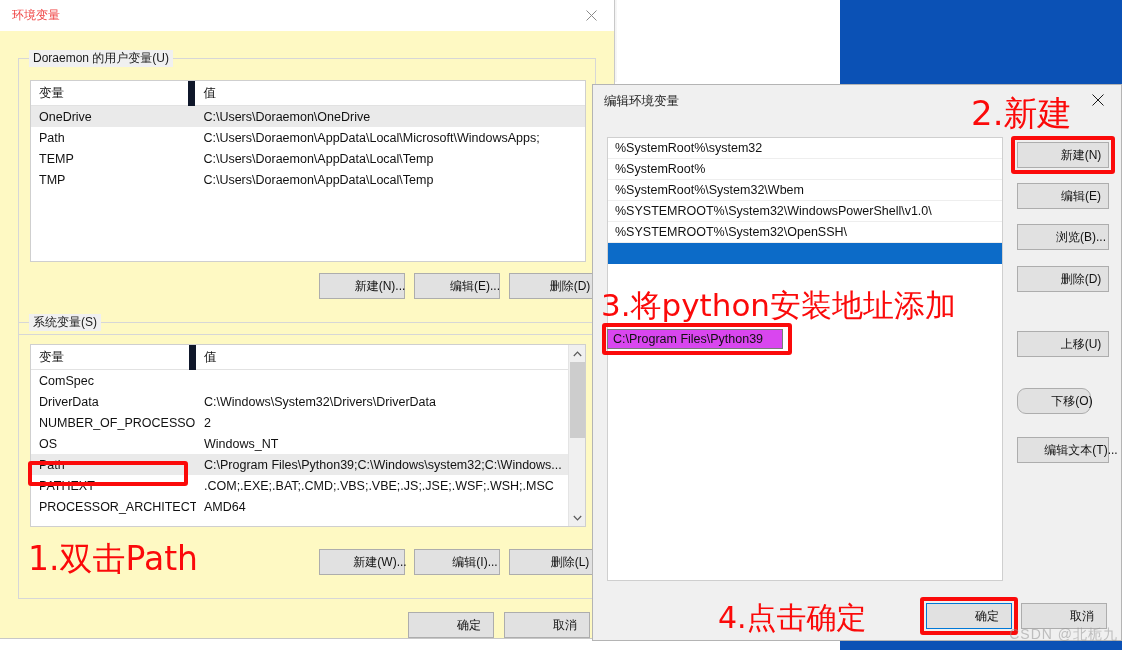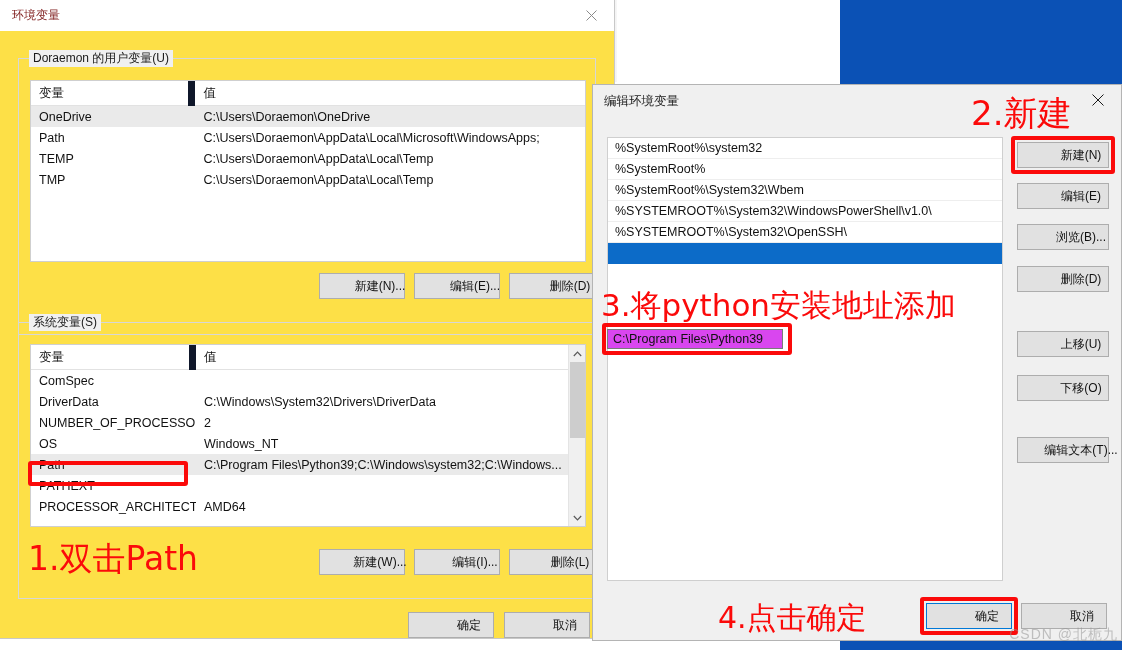--- a/index.html
+++ b/index.html
@@ -34,28 +34,28 @@
     background:#f0f0f0;
     border:1px solid #c8c8c8;
     border-left:none; border-top:none;
   }
   #env-titlebar {
     height:31px; background:#ffffff; position:relative;
     border-bottom:1px solid #ffffff;
   }
   #env-title {
     position:absolute; left:12px; top:7px;
-    font-size:12px; color:#7f1d1d;
+    font-size:12px; color:#ef4444;
   }
   #env-close {
     position:absolute; right:0; top:0; width:46px; height:30px;
     display:flex; align-items:center; justify-content:center;
     color:#8a8a8a; font-size:14px; line-height:1;
   }
-  #env-body { position:absolute; left:0; top:31px; right:0; bottom:0; background:#fde047;text-decoration:underline; }
+  #env-body { position:absolute; left:0; top:31px; right:0; bottom:0; background:#fef9c3;text-decoration:underline; }
 
   .groupbox {
     position:absolute; border:1px solid #d7d7d7; background:transparent;
   }
   .group-legend {
     position:absolute; top:-9px; left:10px; background:#f0f0f0;
     padding:0 4px; font-size:12px; color:#1a1a1a; white-space:nowrap;
   }
 
   
@@ -230,20 +230,21 @@
         <div class="lv-row">
           <div class="cell" style="width:165px;padding-left:8px;">OS</div>
           <div class="cell" style="width:374px;">Windows_NT</div>
         </div>
         <div class="lv-row selected">
           <div class="cell" style="width:165px;">Path</div>
           <div class="cell" style="width:374px;">C:\Program Files\Python39;C:\Windows\system32;C:\Windows...</div>
         </div>
         <div class="lv-row">
           <div class="cell" style="width:165px;">PATHEXT</div>
+          <div class="cell" style="width:374px;">.COM;.EXE;.BAT;.CMD;.VBS;.VBE;.JS;.JSE;.WSF;.WSH;.MSC</div>
         </div>
         <div class="lv-row">
           <div class="cell" style="width:165px;">PROCESSOR_ARCHITECT...</div>
           <div class="cell" style="width:374px;">AMD64</div>
         </div>
       </div>
 
       <div class="vscroll">
         <div class="vs-arrow up">
           <svg width="9" height="6" viewBox="0 0 9 6" aria-hidden="true">
@@ -291,21 +292,21 @@
     <div class="pl-row">%SYSTEMROOT%\System32\OpenSSH\</div>
     <div class="pl-row highlight">&nbsp;</div>
   </div>
   <div class="pl-editbox">C:\Program Files\Python39</div>
 
   <div class="btn" style="left:424px; top:57px; width:92px; height:26px;">新建(N)</div>
   <div class="btn" style="left:424px; top:98px; width:92px; height:26px;">编辑(E)</div>
   <div class="btn" style="left:424px; top:139px; width:92px; height:26px;">浏览(B)...</div>
   <div class="btn" style="left:424px; top:181px; width:92px; height:26px;">删除(D)</div>
   <div class="btn" style="left:424px; top:246px; width:92px; height:26px;">上移(U)</div>
-  <div class="btn" style="left:424px; top:290px; width:92px; height:26px;">下移(O)</div>
+  <div class="btn" style="left:424px; top:303px; width:74px; height:26px;border-radius:9px;">下移(O)</div>
   <div class="btn" style="left:424px; top:352px; width:92px; height:26px;">编辑文本(T)...</div>
 
   <div class="btn default-focus" style="left:333px; top:518px; width:86px; height:26px;">确定</div>
   <div class="btn" style="left:428px; top:518px; width:86px; height:26px;">取消</div>
 
   <div class="redbox" style="left:418px; top:51px; width:104px; height:38px;"></div>
   <div class="redbox" style="left:9px; top:238px; width:190px; height:32px;"></div>
   <div class="redbox" style="left:327px; top:512px; width:98px; height:38px;"></div>
 
   <div class="redtext" style="left:378px; top:6px; font-size:34px;">2.新建</div>

